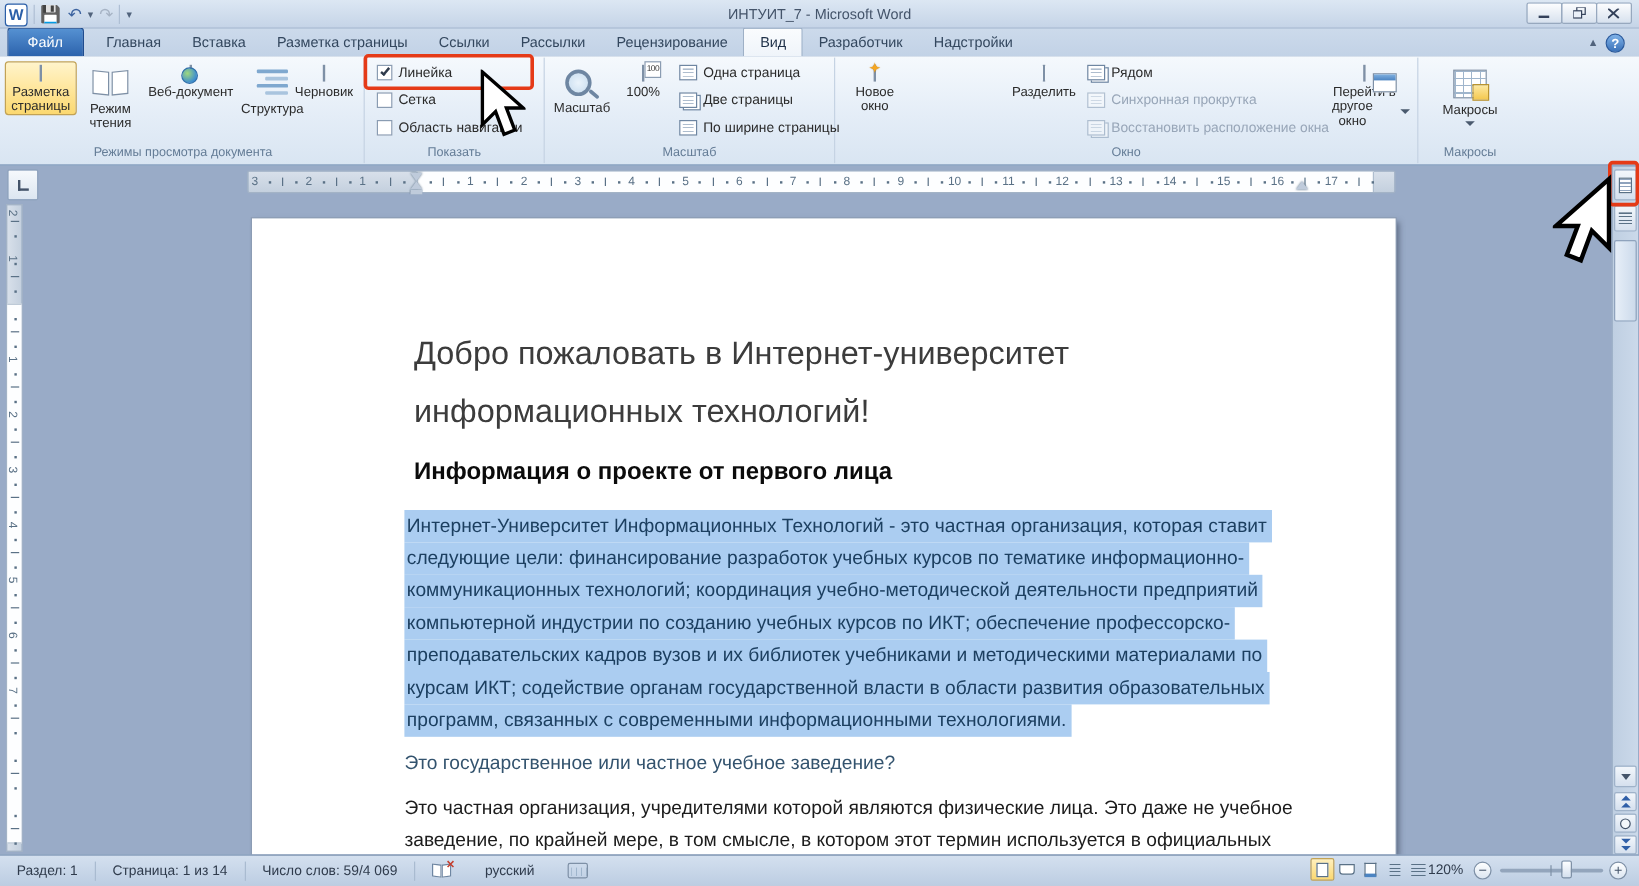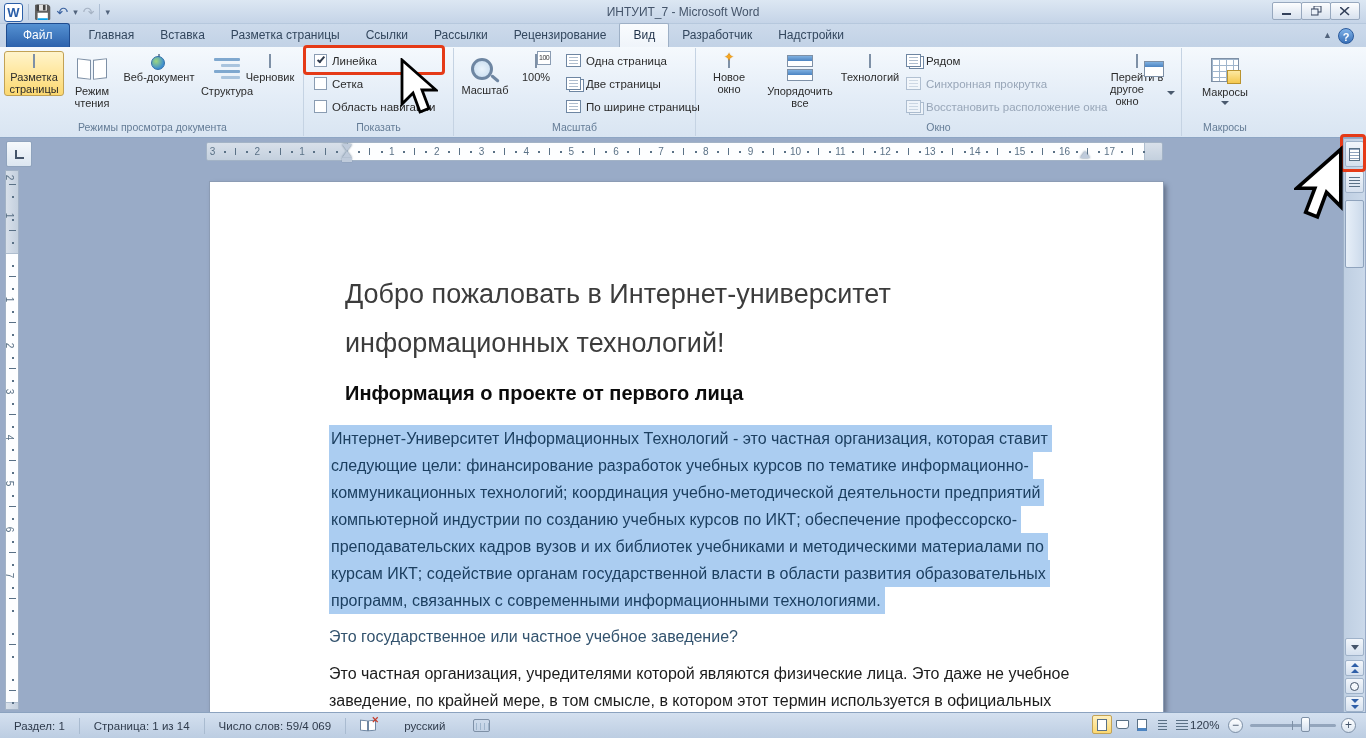--- a/index.html
+++ b/index.html
@@ -79,21 +79,21 @@
 .ind-sq{width:10px;height:4px;background:#BFCBDB;box-shadow:0 0 1px #5A7186}
 
 #vruler{position:absolute;left:5px;top:170px;width:14px;height:540px;background:linear-gradient(90deg,#D8E0EA,#C4D0DE);border:1px solid #A3B3C6}
 #vrwhite{position:absolute;left:0;top:82px;width:12px;height:450px;background:#FDFEFF;border-top:1px solid #AEBDCE;border-bottom:1px solid #AEBDCE}
 .vnum{position:absolute;left:1px;font-size:10px;color:#5A7186;transform:rotate(90deg)}
 .vtick{position:absolute;background:#5A7186}
 .vdot{width:2px;height:2px;left:6px}
 .vmid{height:1px;width:7px;left:3px}
 
 #page{position:absolute;left:210px;top:182px;width:953px;height:530px;background:#fff;box-shadow:0 0 0 1px #8C9CB4,3px 3px 5px rgba(45,55,75,.55)}
-.docline{position:absolute;left:119px;white-space:nowrap;font-size:16px;line-height:27px}
+.docline{position:absolute;left:127px;white-space:nowrap;font-size:16px;line-height:27px}
 .docline .sel{background:#ABCDF1;color:#1C3F60;padding:0 4px 0 2px;display:inline-block}
 #doctitle{position:absolute;left:135px;top:88px;font-size:27px;line-height:49px;color:#3C3C3C;white-space:nowrap}
 #doch2{position:absolute;left:135px;top:200px;font-size:20px;font-weight:bold;color:#0B0B0B;white-space:nowrap}
 .qline{color:#33536E}
 .pline{color:#1C1C1C}
 
 #vscroll{position:absolute;left:1343px;top:139px;width:22px;height:573px;background:linear-gradient(90deg,#BFCFE2,#CBD9EA);border-left:1px solid #9FB2C9}
 .sbtn{position:absolute;left:1345px;width:19px;background:linear-gradient(#F2F6FB,#D5E0EE);border:1px solid #9FB2C9;border-radius:2px;display:flex;align-items:center;justify-content:center}
 #sthumb{position:absolute;left:1345px;top:200px;width:19px;height:68px;background:linear-gradient(90deg,#E7EFF8,#CCDAEB);border:1px solid #8FA3BD;border-radius:2px}
 .rulic{width:11px;height:13px;border:1px solid #5A7186;background:#fff;background-image:repeating-linear-gradient(#8FA3BD 0 1px,transparent 1px 3px)}
@@ -252,31 +252,23 @@
     </div>
     <div class="glabel">Масштаб</div>
   </div>
 
   <div class="group" style="left:696px;width:486px">
     <div class="bigbtn" style="left:4px;width:58px">
       <span class="ic" style="position:relative"><span class="iwin"></span><span class="spark">✦</span></span>
       <span>Новое</span>
       <span>окно</span>
     </div>
-    <div class="bigbtn" style="left:64px;width:80px">
-      <span class="ic" style="display:flex;flex-direction:column;gap:2px">
-          <span class="iwin" style="height:12px"></span>
-          <span class="iwin" style="height:12px"></span>
-        </span>
-      <span>Упорядочить</span>
-      <span>все</span>
-    </div>
     <div class="bigbtn" style="left:146px;width:56px">
       <span class="ic"><span class="iwin" style="height:26px;border-bottom:1px dashed #7E90A6"></span></span>
-      <span>Технологий</span>
+      <span>Разделить</span>
       <span></span>
     </div>
     <div class="srow" style="left:210px;top:6px">
       <span class="sic two"></span>
       <span>Рядом</span>
     </div>
     <div class="srow dis" style="left:210px;top:29px">
       <span class="sic"></span>
       <span>Синхронная прокрутка</span>
     </div>

